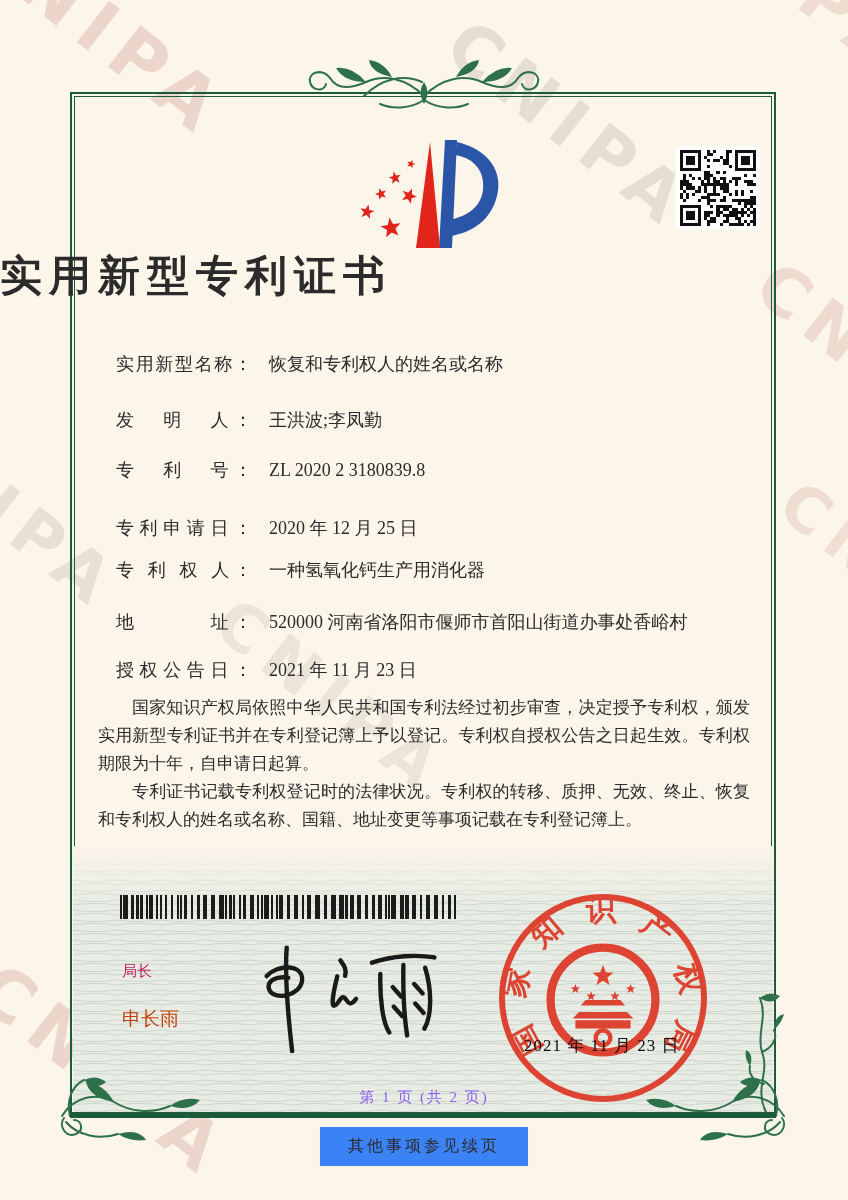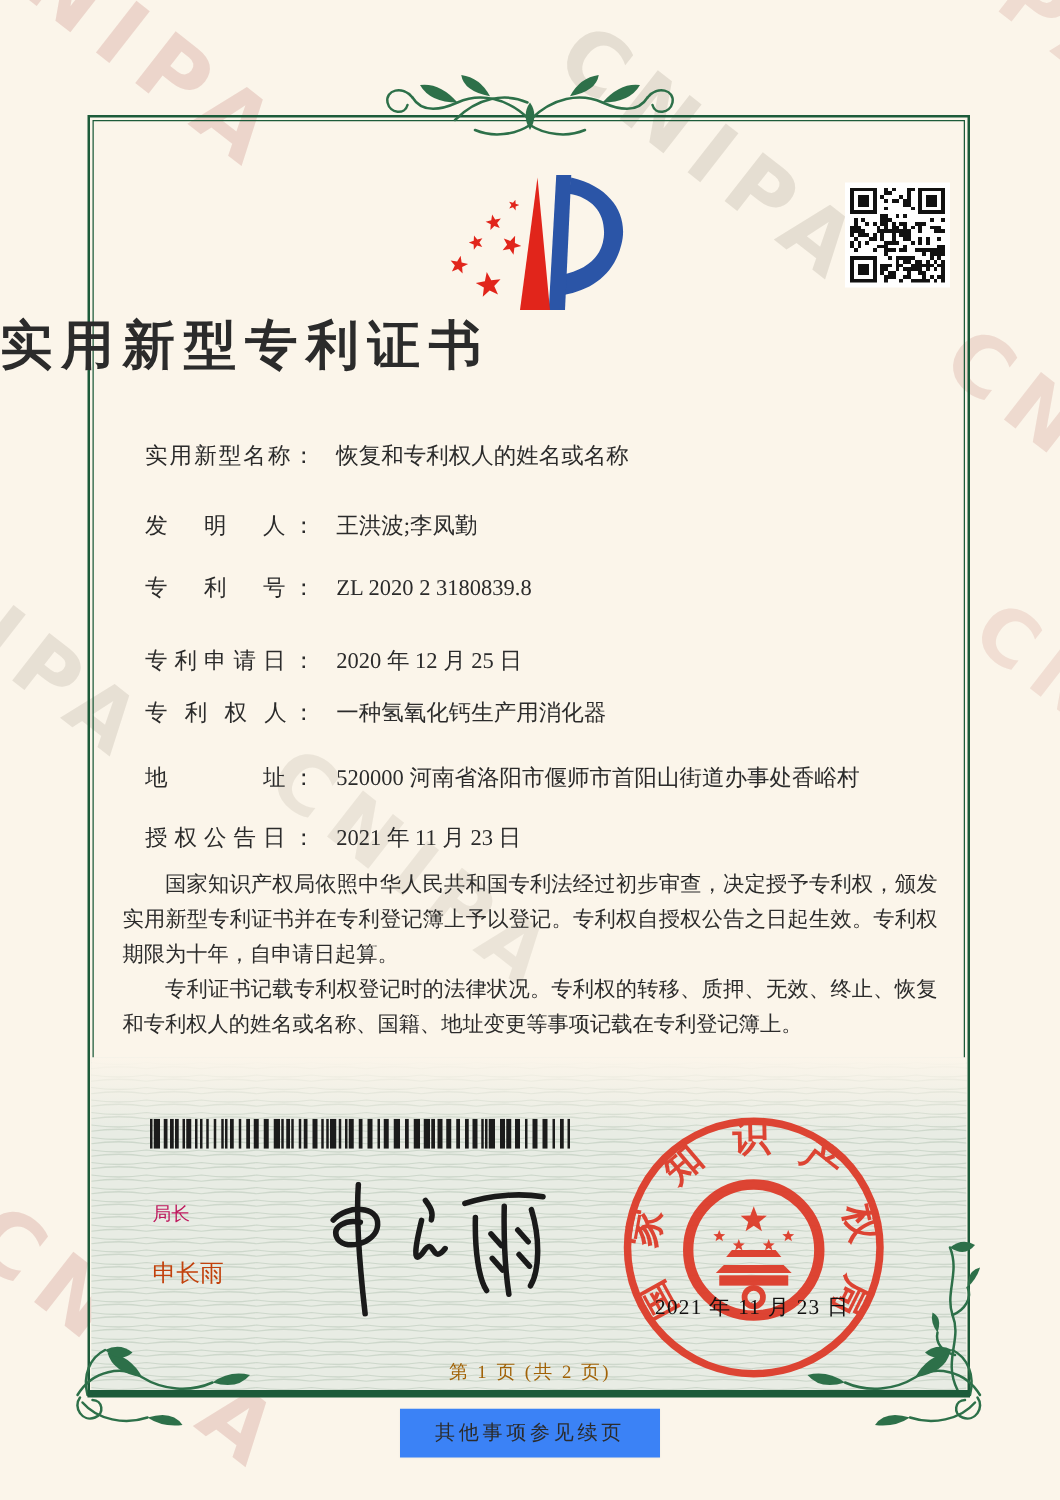--- a/index.html
+++ b/index.html
@@ -43,21 +43,21 @@
       background:linear-gradient(to bottom,var(--bg),rgba(251,245,234,0));z-index:2;}
   .band svg{position:absolute;inset:0;}
   .barcode{left:120px;top:895px;z-index:3;}
   .signer-title{left:122px;top:962px;font-family:"Liberation Sans","DejaVu Sans",sans-serif;
       font-size:15px;z-index:3;color:#be185d;}
   .signer-name{left:122px;top:1006px;font-family:"Liberation Sans","DejaVu Sans",sans-serif;
       font-size:19px;z-index:3;color:#c2410c;}
   .signature{left:256px;top:942px;z-index:3;}
   .seal{left:493px;top:888px;width:220px;height:220px;z-index:5;opacity:.94;}
   .seal-date{left:524px;top:1034px;font-size:17px;letter-spacing:1px;color:#111;z-index:6;}
-  .pageno{left:0;right:0;top:1088px;text-align:center;font-size:15px;letter-spacing:2px;z-index:3;color:#a16207;}
+  .pageno{left:0;right:0;top:1088px;text-align:center;font-size:15px;letter-spacing:2px;z-index:3;color:#8b5cf6;}
   .note{left:50%;top:1127px;transform:translateX(-50%);background:#3b82f6;
       padding:9px 28px;font-size:16px;letter-spacing:3px;z-index:3;box-shadow:0 0 2px rgba(0,0,0,.05);}
   .orn{z-index:2;}
 </style>
 </head>
 <body>
 
 <div id="page">
 
   <div id="wm" class="abs" style="inset:0;z-index:0;">

